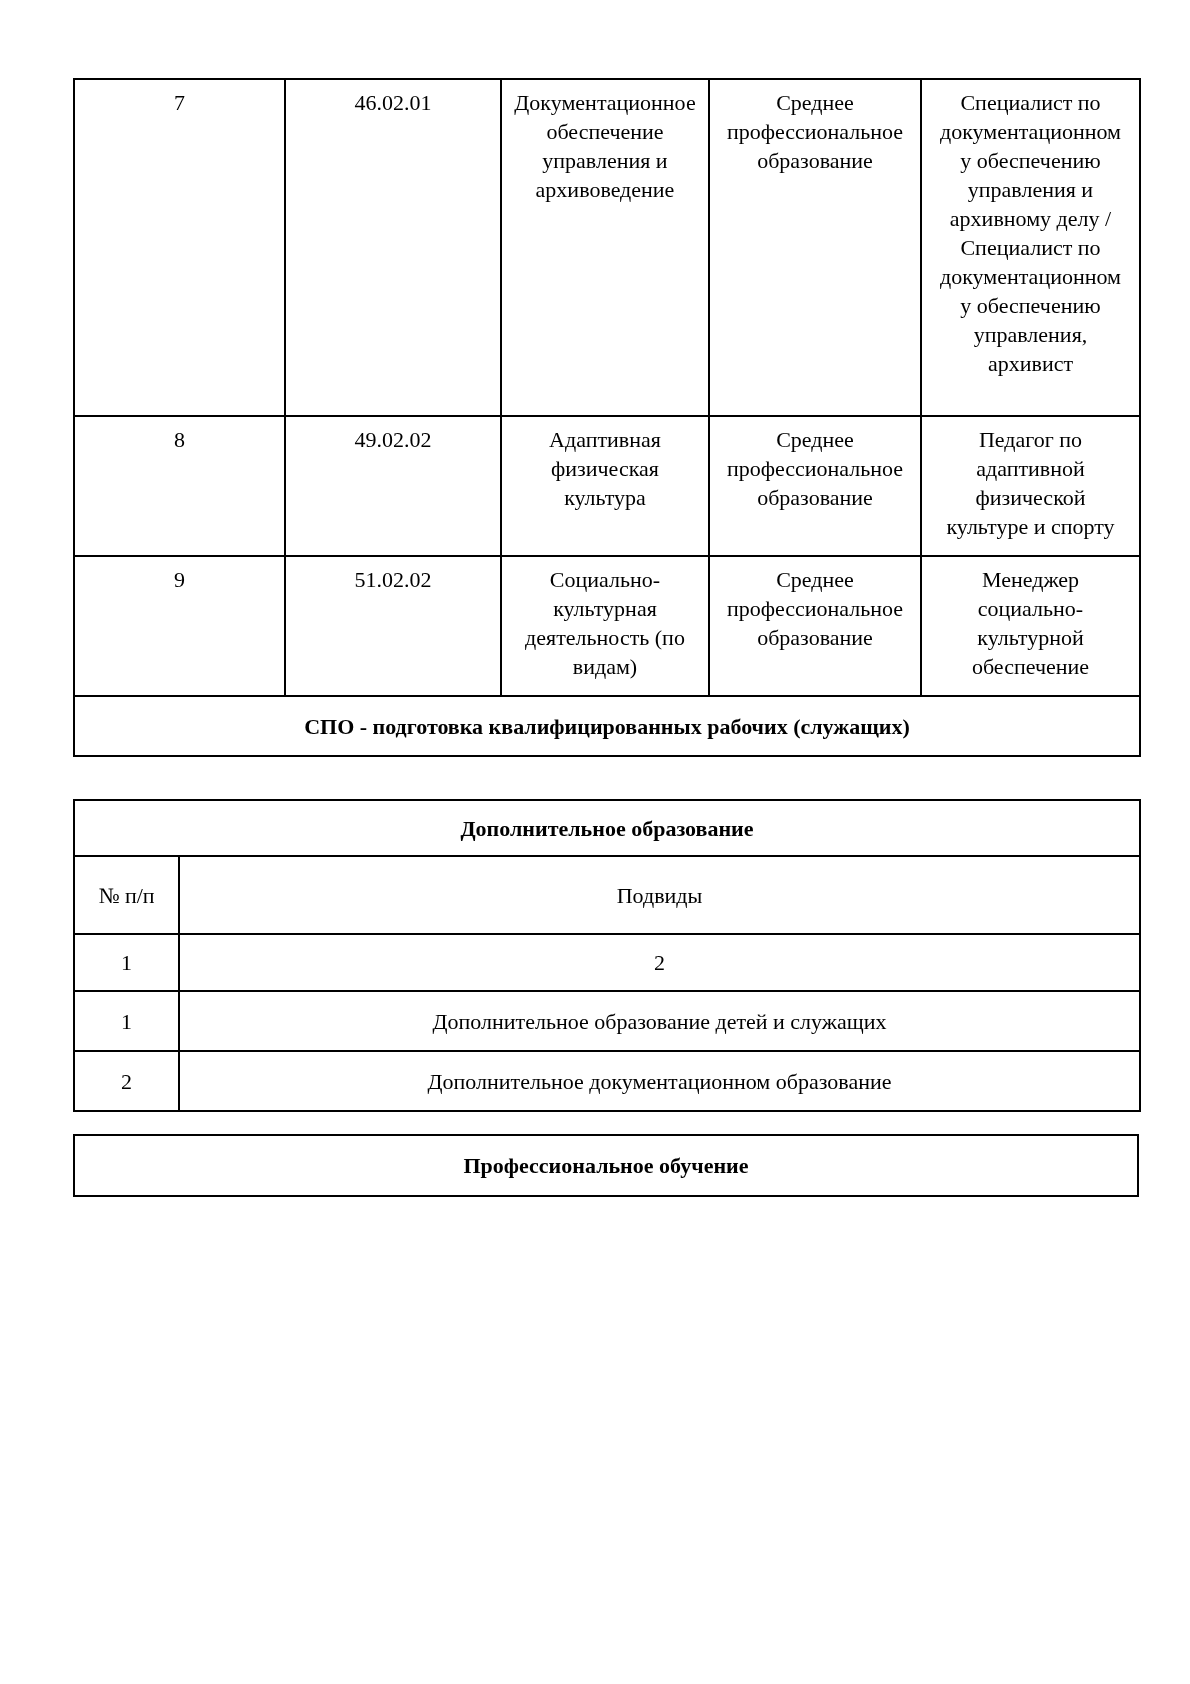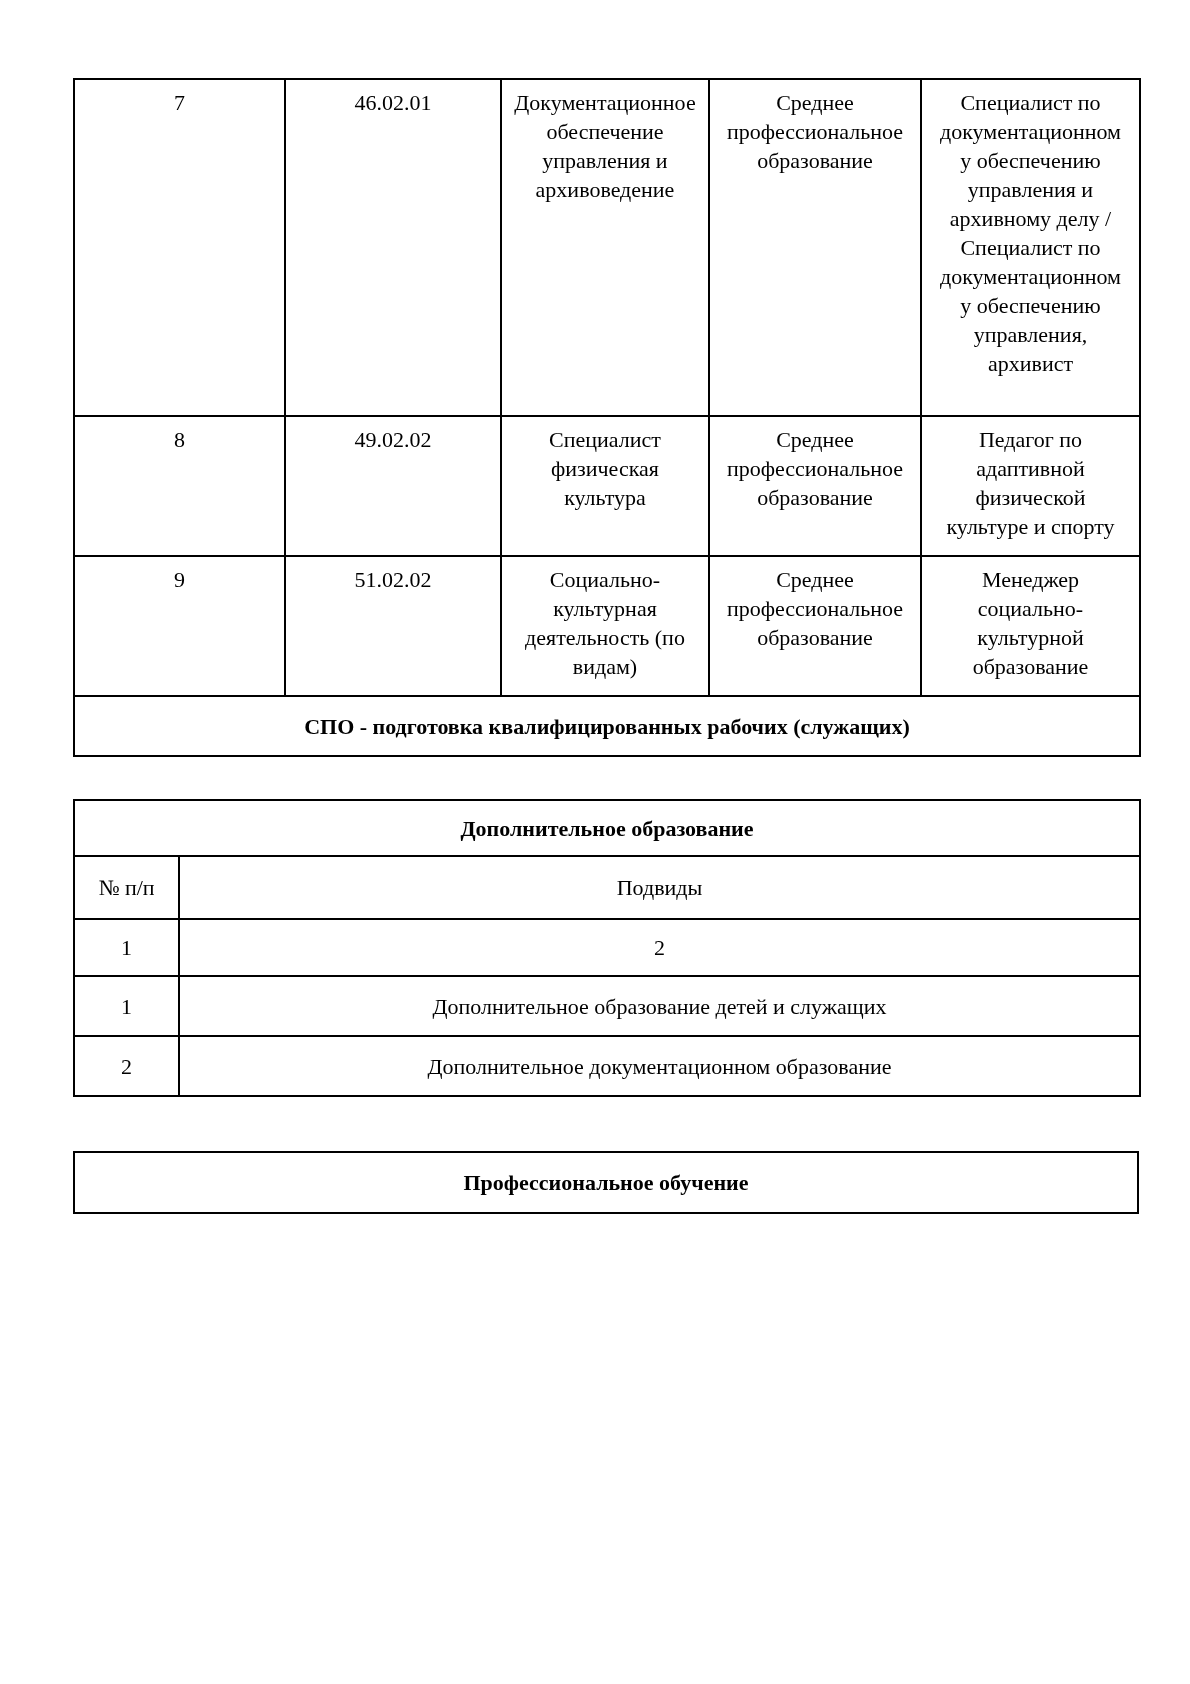--- a/index.html
+++ b/index.html
@@ -49,25 +49,25 @@
   
   .t2 td, .t3 td {
     vertical-align: middle;
     white-space: normal;
     padding: 6px 8px;
   }
   td.title-cell {
     font-weight: bold;
     height: 56px;
   }
-  tr.hdr  { height: 63px; }
+  tr.hdr  { height: 78px; }
   tr.numrow { height: 57px; }
   tr.datarow { height: 60px; }
   .t1 { margin-bottom: 42px; }
-  .t2 { margin-bottom: 54px; }
+  .t2 { margin-bottom: 22px; }
   .t3 td { height: 61px; margin-top: 16px; }
 </style>
 </head>
 <body>
 
 <div class="page">
   <div class="content">
 
     <table class="t1">
       <colgroup>
@@ -95,21 +95,21 @@
 архивному делу /
 Специалист по
 документационном
 у обеспечению
 управления,
 архивист</td>
         </tr>
         <tr class="h140">
           <td>8</td>
           <td>49.02.02</td>
-          <td>Специалист
+          <td>Адаптивная
 физическая
 культура</td>
           <td>Среднее
 профессиональное
 образование</td>
           <td>Педагог по
 адаптивной
 физической
 культуре и спорту</td>
         </tr>
@@ -119,21 +119,21 @@
           <td>Социально-
 культурная
 деятельность (по
 видам)</td>
           <td>Среднее
 профессиональное
 образование</td>
           <td>Менеджер
 социально-
 культурной
-образование</td>
+обеспечение</td>
         </tr>
         <tr>
           <td class="section-cell" colspan="5">СПО - подготовка квалифицированных рабочих (служащих)</td>
         </tr>
       </tbody>
     </table>
 
     <table class="t2">
       <colgroup>
         <col style="width:105px">

